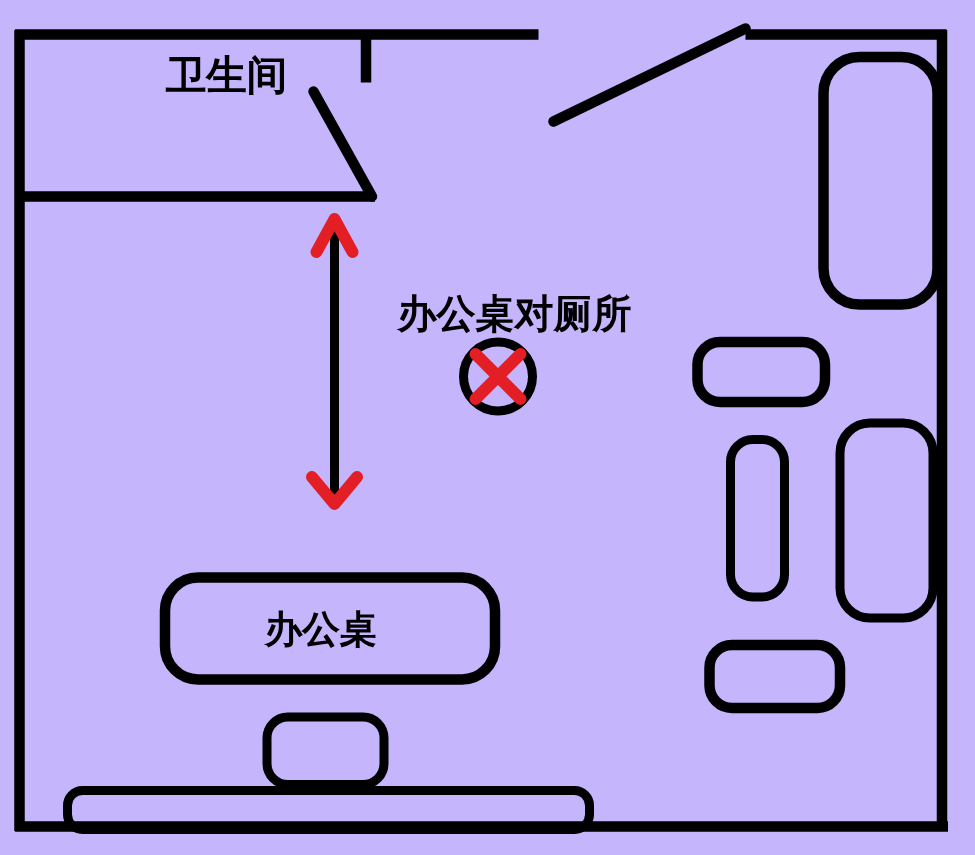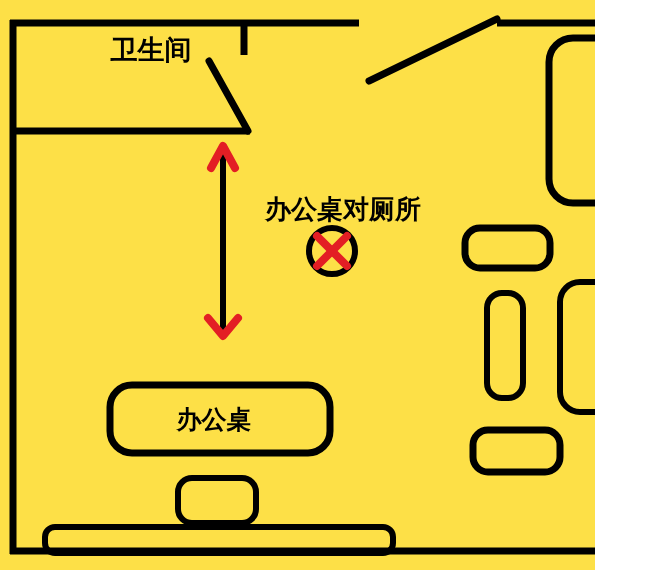--- a/index.html
+++ b/index.html
@@ -2,23 +2,23 @@
 <html><head>
 <meta charset="utf-8">
 <style>
   html, body {
     margin: 0;
     padding: 0;
     background: #ffffff;
   }
   .canvas {
     position: relative;
-    width: 595px;
+    width: 650px;
     height: 570px;
-    background: #fde047;
+    background: #c4b5fd;
     overflow: hidden;
     font-family: "Liberation Serif", "DejaVu Serif", serif;
   }
   svg { display: block; }
   text {
     font-family: "Liberation Serif", "DejaVu Serif", serif;
     font-weight: bold;
     fill: #000000;
   }
 </style>

